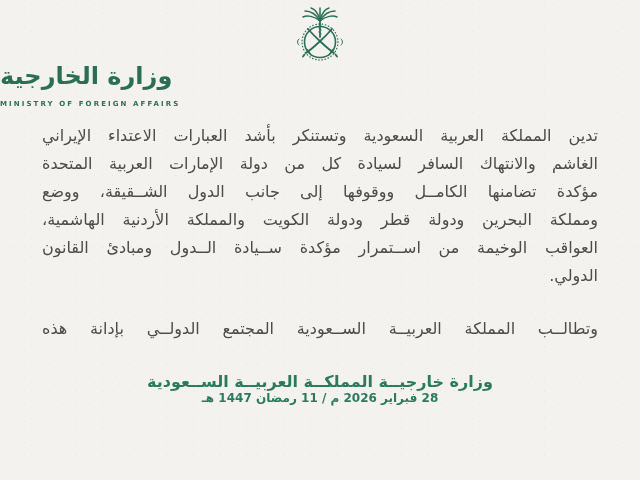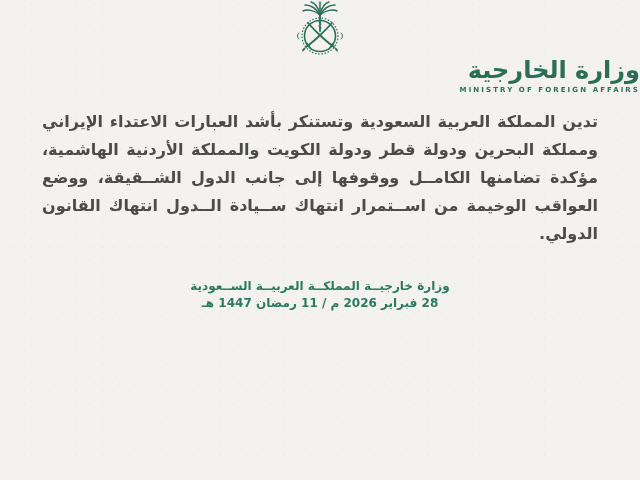--- a/index.html
+++ b/index.html
@@ -8,43 +8,43 @@
     width:640px;height:480px;
     background-color:#f3f2ee;
     background-image:
       radial-gradient(#e8e7e3 0.6px, transparent 0.7px),
       radial-gradient(#ecebe7 0.6px, transparent 0.7px);
     background-size:9px 9px, 13px 13px;
     background-position:0 0, 5px 7px;
     font-family:"DejaVu Sans", sans-serif;
     overflow:hidden;
   }
-  .header{ text-align:right; }
+  .header{ text-align:left; padding-top:6px; }
   .emblem{ display:block; margin:0 auto; }
   .callig{
     direction:rtl;
     font-size:24px;
     font-weight:bold;
     color:var(--green,#2b6e57);
     line-height:26px;
     margin-top:1px;
     letter-spacing:-1px;
   }
   .ministry-en{
     font-size:7px;
     font-weight:bold;
     letter-spacing:2.1px;
     color:var(--green,#2b6e57);
-    margin-top:3px;
+    margin-top:11px;
   }
   .statement{
     width:556px;
     margin:14px auto 0;
     color:var(--ink,#4b4b49);
-    font-weight:bold;
+    font-weight:normal;
     font-size:16px;
   }
   .para{ }
   .para2{ margin-top:25px; }
   .jline{
     direction:rtl;
     text-align:justify;
     text-align-last:justify;
     line-height:28px;
     height:28px;
@@ -57,21 +57,21 @@
     line-height:28px;
     height:28px;
   }
   .footer{
     margin-top:30px;
     text-align:center;
     direction:rtl;
     color:var(--green2,#2a7a5f);
     font-weight:bold;
   }
-  .footer .issuer{ font-size:12px; line-height:17px; }
+  .footer .issuer{ font-size:16px; line-height:17px; }
   .footer .date{ font-size:12px; line-height:17px; }
   .emblem path, .emblem circle, .emblem line{
     stroke:var(--green,#2b6e57);
     fill:none;
   }
 </style>
 </head>
 <body>
 
 <div class="canvas">
@@ -103,26 +103,28 @@
       <path d="M26.5 48.5 L25 50.5" stroke-width="1.8"></path>
       <path d="M57.5 48.5 L59 50.5" stroke-width="1.8"></path>
     </svg>
     <div class="callig">وزارة الخارجية</div>
     <div class="ministry-en">MINISTRY OF FOREIGN AFFAIRS</div>
   </div>
 
   <div class="statement">
     <div class="para">
       <div class="jline">تدين المملكة العربية السعودية وتستنكر بأشد العبارات الاعتداء الإيراني</div>
+      <div class="jline">الغاشم والانتهاك السافر لسيادة كل من دولة الإمارات العربية المتحدة</div>
+      <div class="jline">مؤكدة تضامنها الكامــل ووقوفها إلى جانب الدول الشــقيقة، ووضع</div>
       <div class="jline">ومملكة البحرين ودولة قطر ودولة الكويت والمملكة الأردنية الهاشمية،</div>
-      <div class="jline">مؤكدة تضامنها الكامــل ووقوفها إلى جانب الدول الشــقيقة، ووضع</div>
-      <div class="jline">العواقب الوخيمة من اســتمرار انتهاك ســيادة الــدول انتهاك القانون</div>
+      <div class="jline">العواقب الوخيمة من اســتمرار مؤكدة ســيادة الــدول ومبادئ القانون</div>
       <div class="lastline">الدولي.</div>
     </div>
     <div class="para para2">
+      <div class="jline">وتطالــب المملكة العربيــة الســعودية المجتمع الدولــي بإدانة هذه</div>
     </div>
   </div>
 
   <div class="footer">
     <div class="issuer">وزارة خارجيــة المملكــة العربيــة الســعودية</div>
     <div class="date">28 فبراير 2026 م / 11 رمضان 1447 هـ</div>
   </div>
 
 </div>
 

